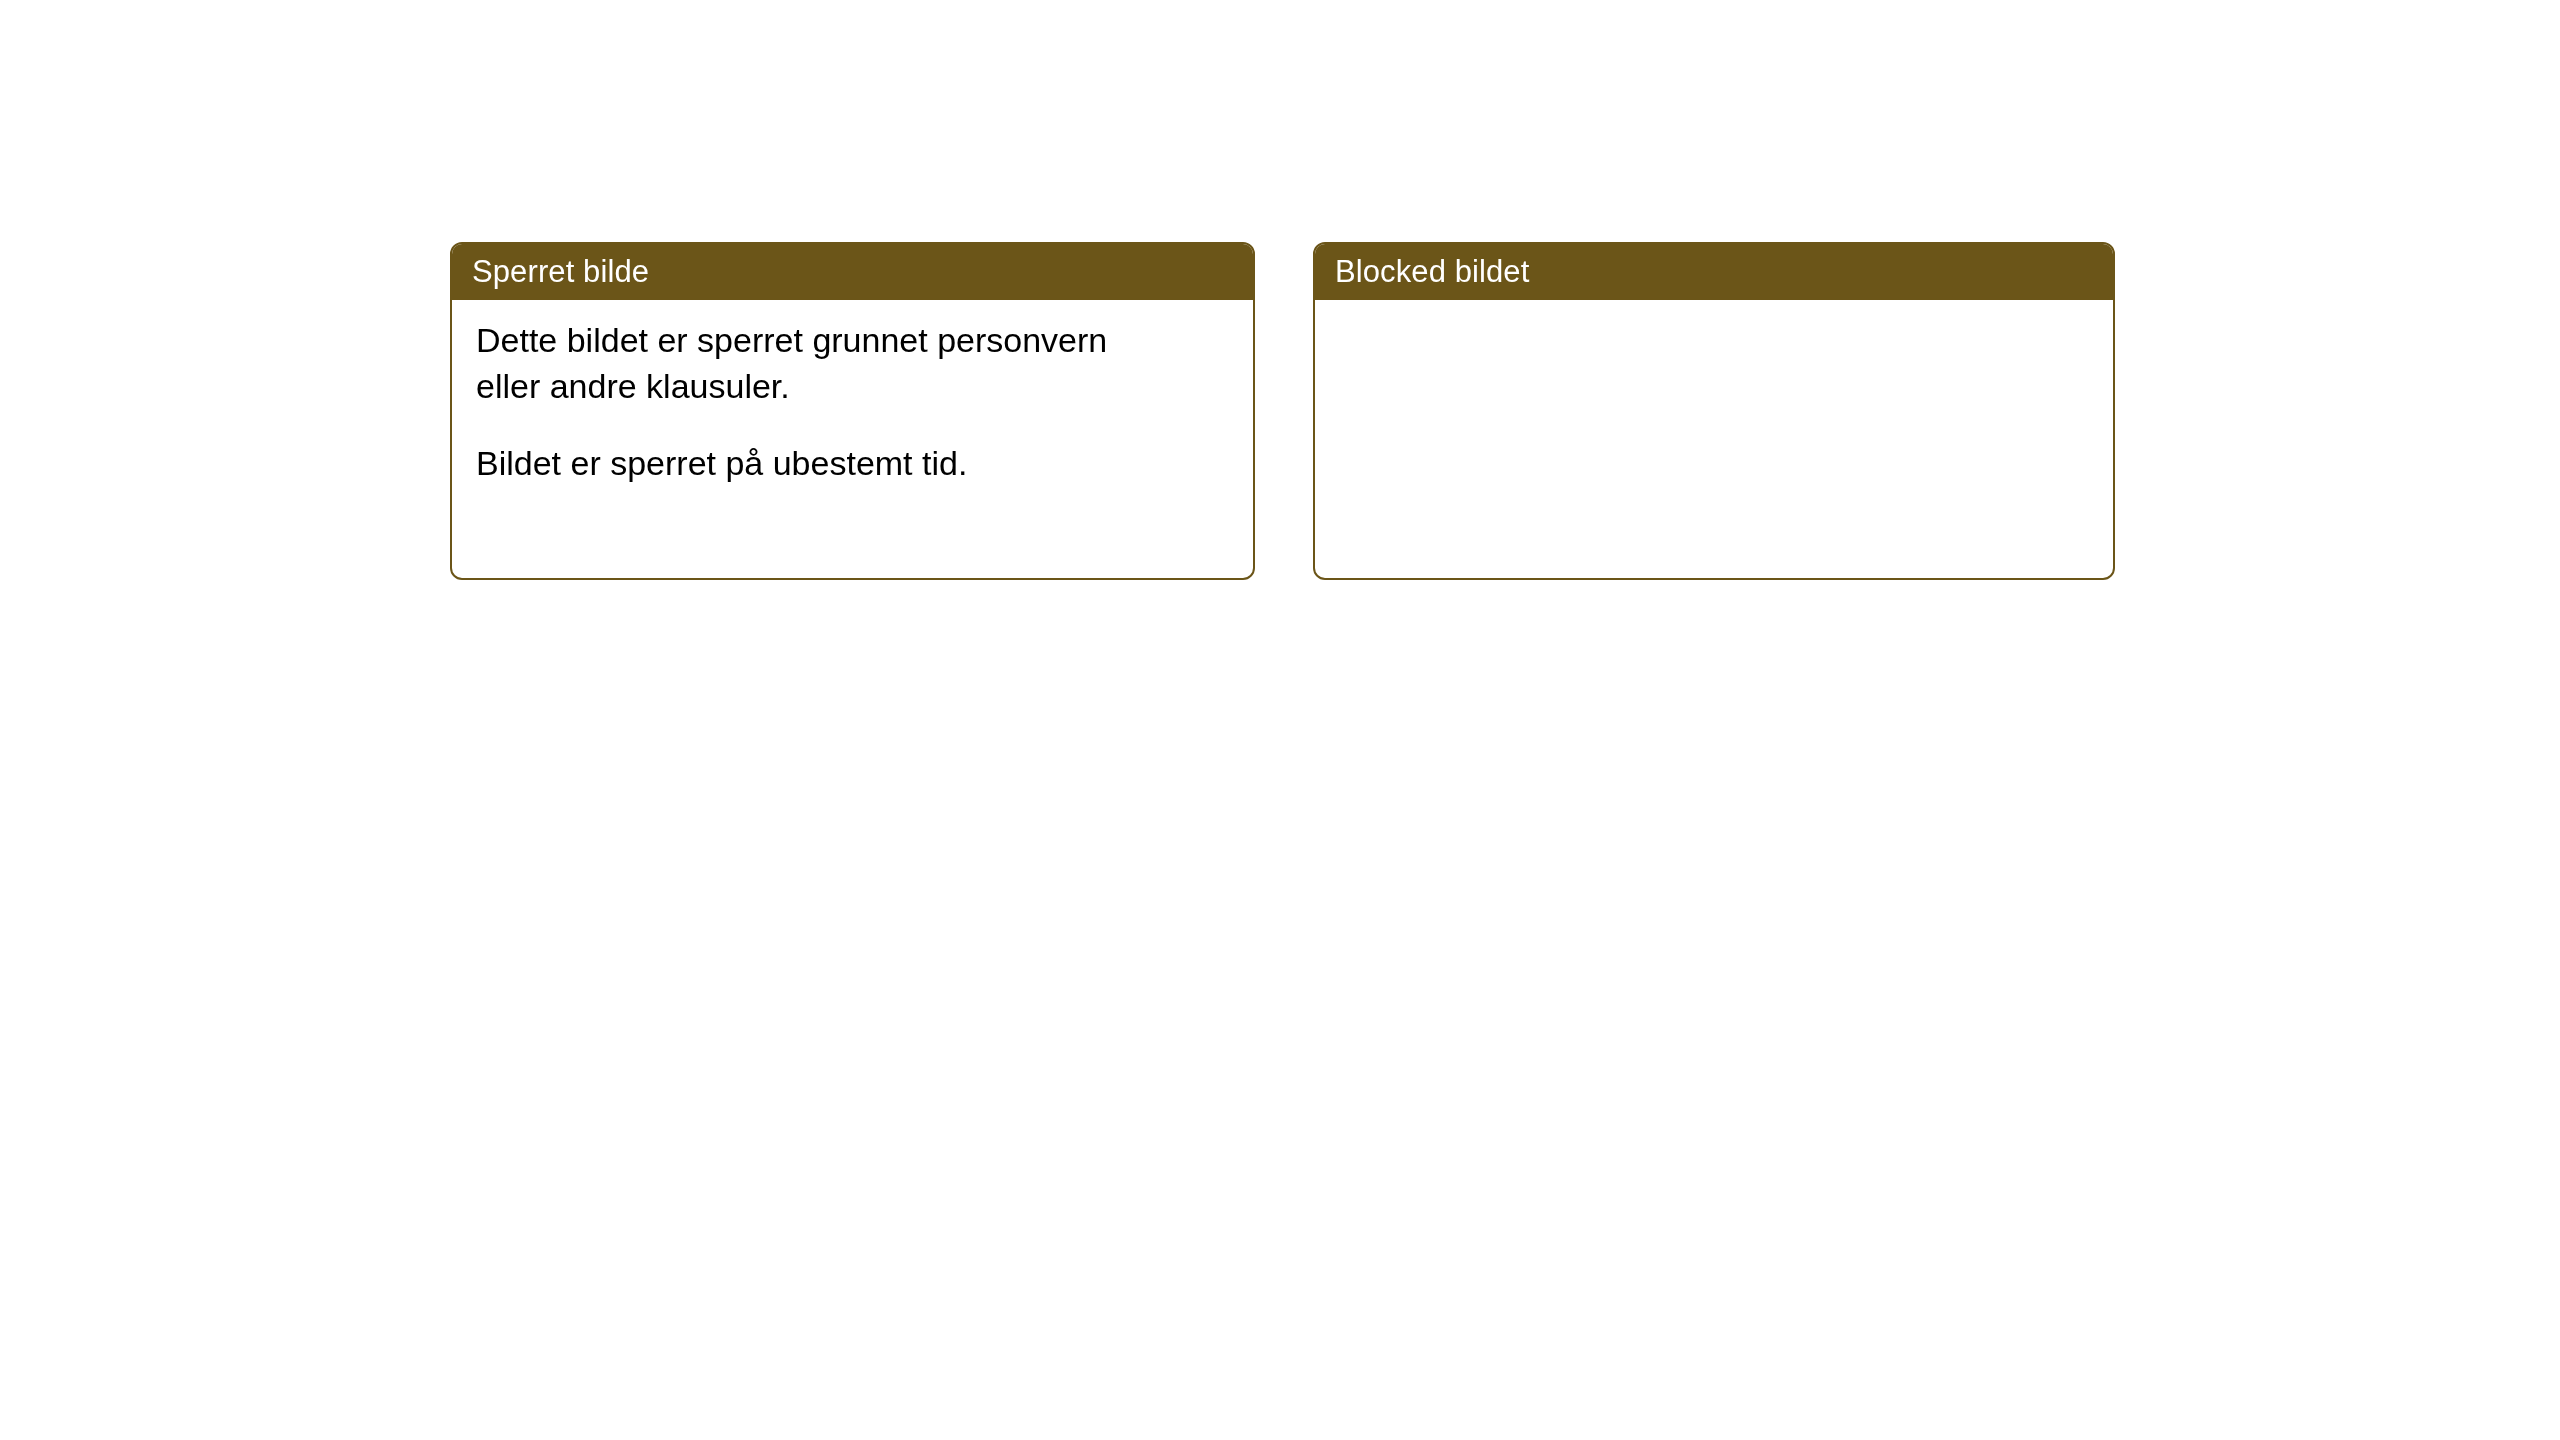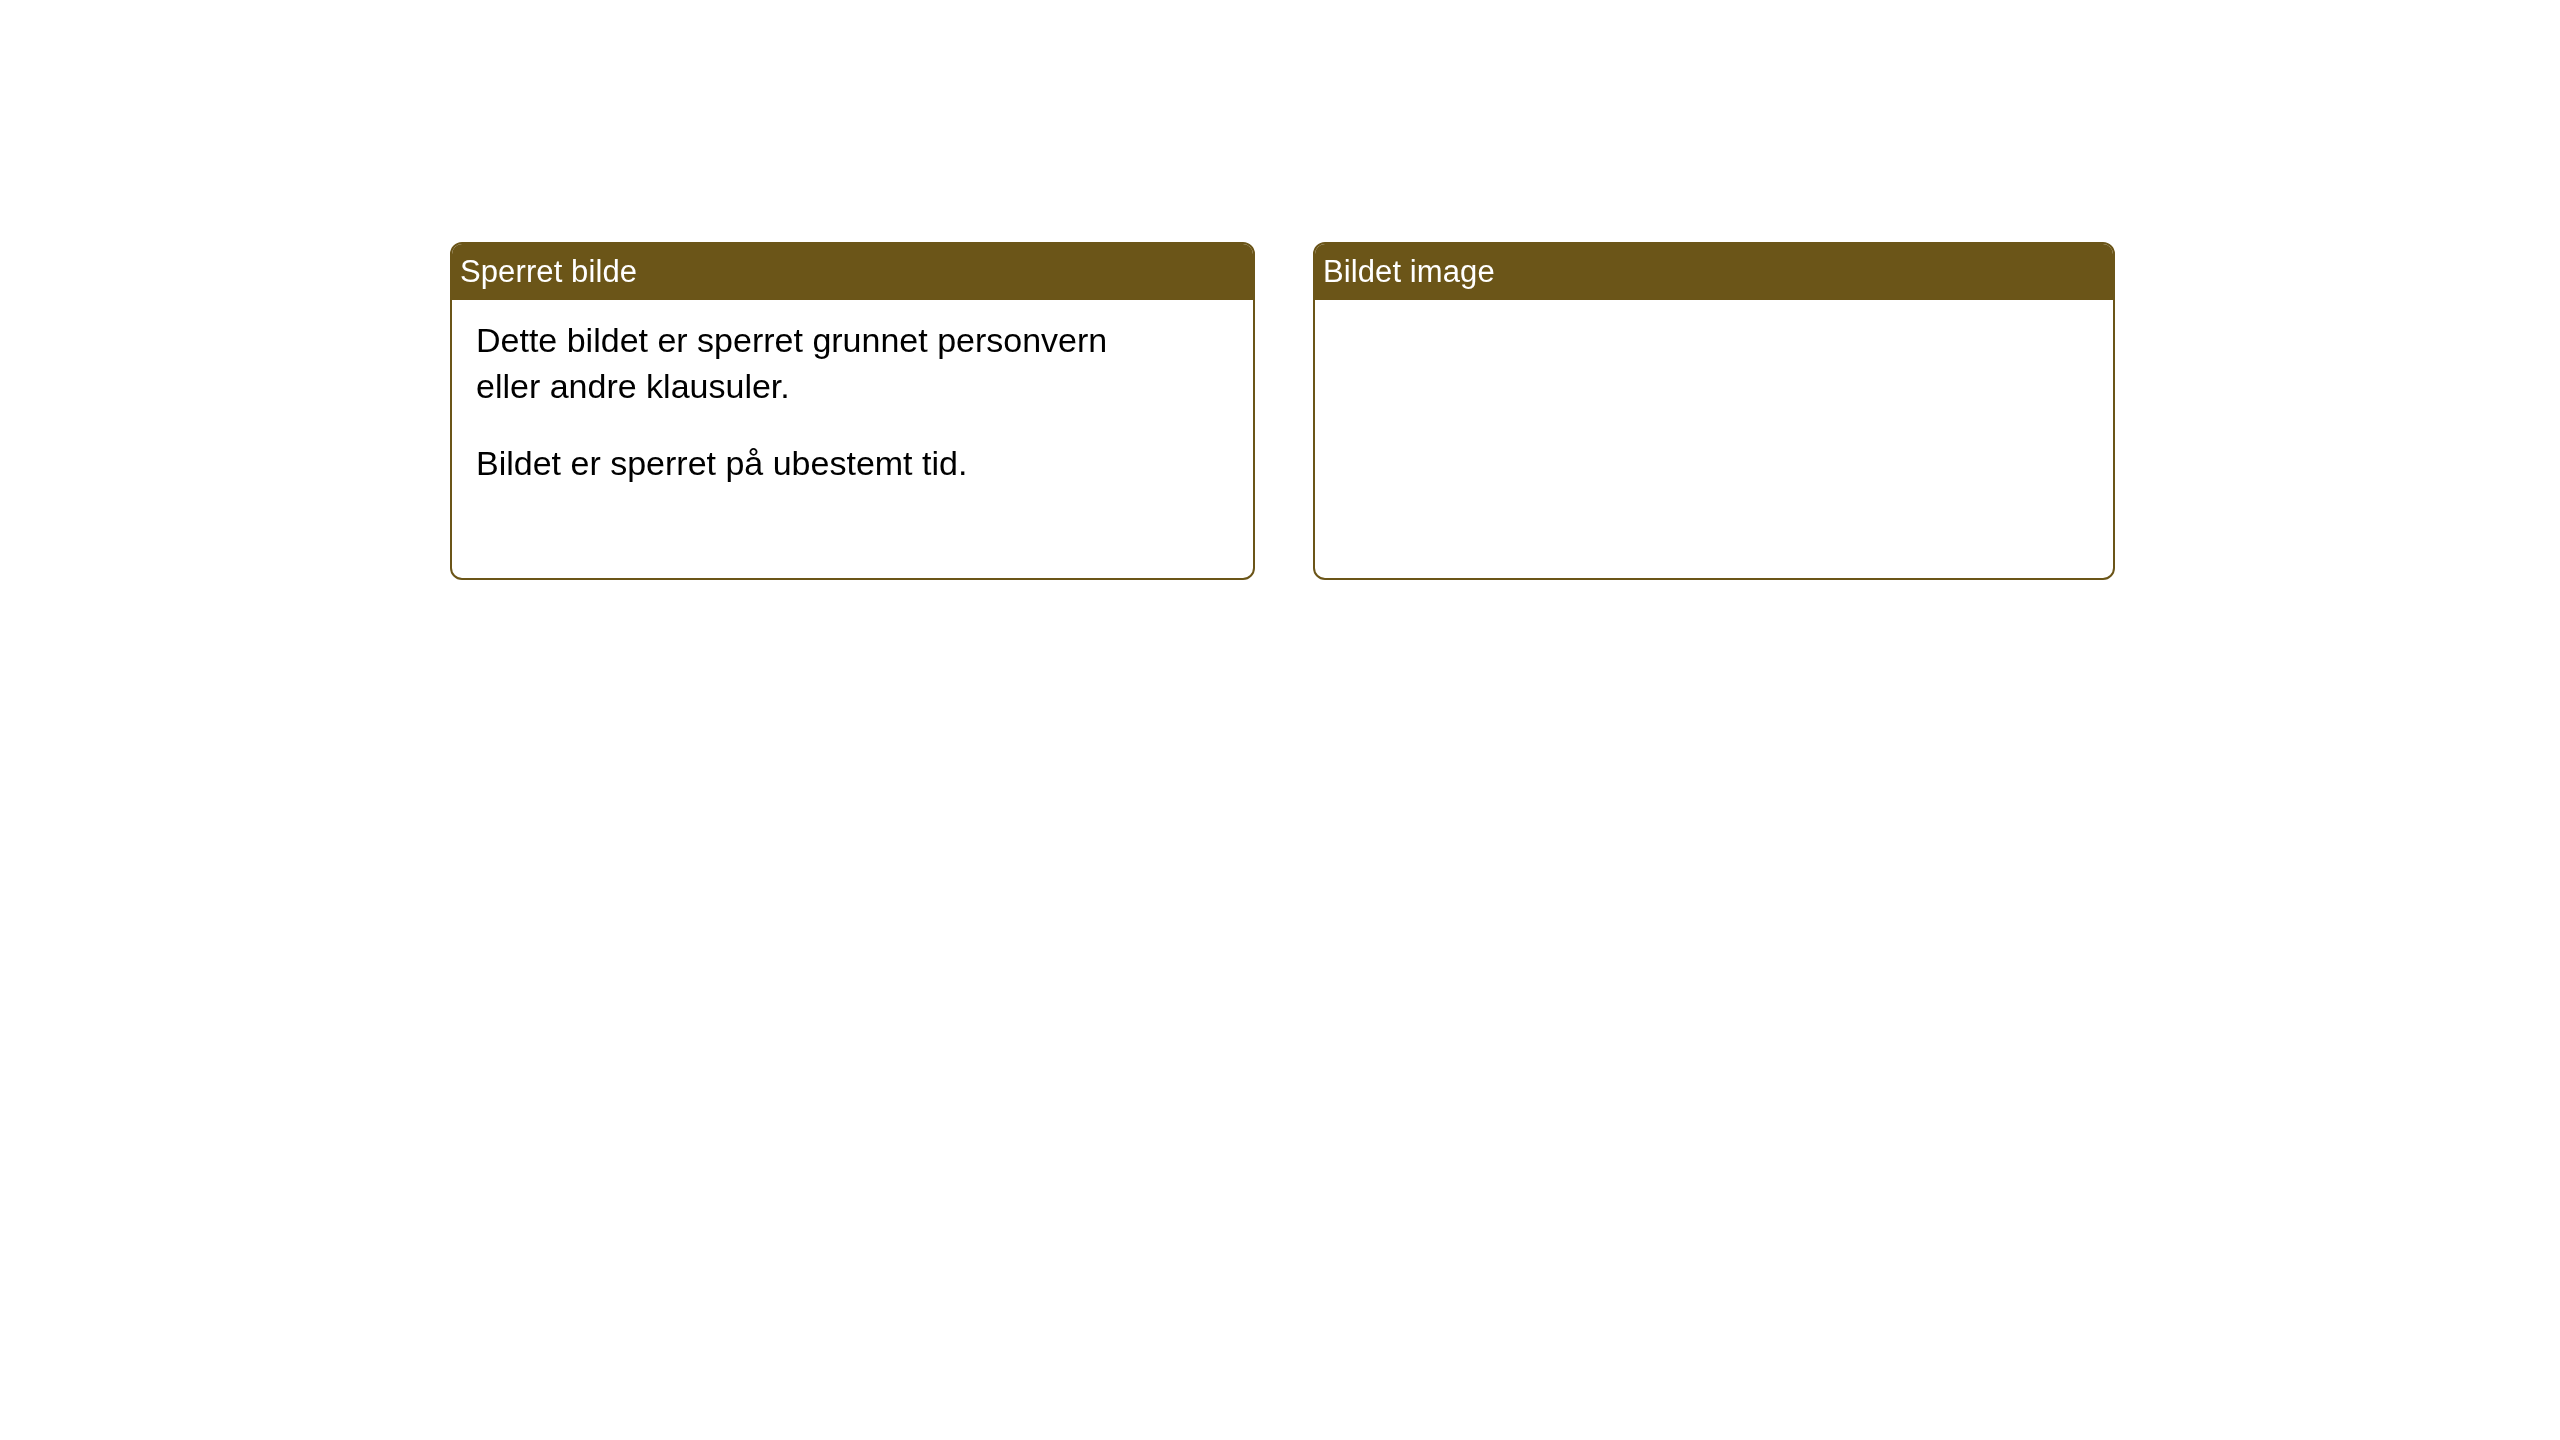--- a/index.html
+++ b/index.html
@@ -42,21 +42,21 @@
     width: 802px;
     height: 338px;
   }
 
   .card-header {
     background: #6b5518;
     height: 58px;
     box-sizing: border-box;
     display: flex;
     align-items: center;
-    padding: 0 0 0 10px;
+    padding: 0 0 0 22px;
     margin: -2px -2px 0 -2px;
     border-top-left-radius: 12px;
     border-top-right-radius: 12px;
   }
 
   .card-title {
     color: #ffffff;
     font-size: 31px;
     font-weight: 400;
     line-height: 1;
@@ -92,19 +92,19 @@
       <h2 class="card-title">Sperret bilde</h2>
     </div>
     <div class="card-body">
       <p class="card-paragraph">Dette bildet er sperret grunnet personvern eller andre klausuler.</p>
       <p class="card-paragraph">Bildet er sperret på ubestemt tid.</p>
     </div>
   </section>
 
   <section class="card card-en">
     <div class="card-header">
-      <h2 class="card-title">Bildet image</h2>
+      <h2 class="card-title">Blocked bildet</h2>
     </div>
     <div class="card-body">
     </div>
   </section>
 
 </div>
 
 </body></html>

